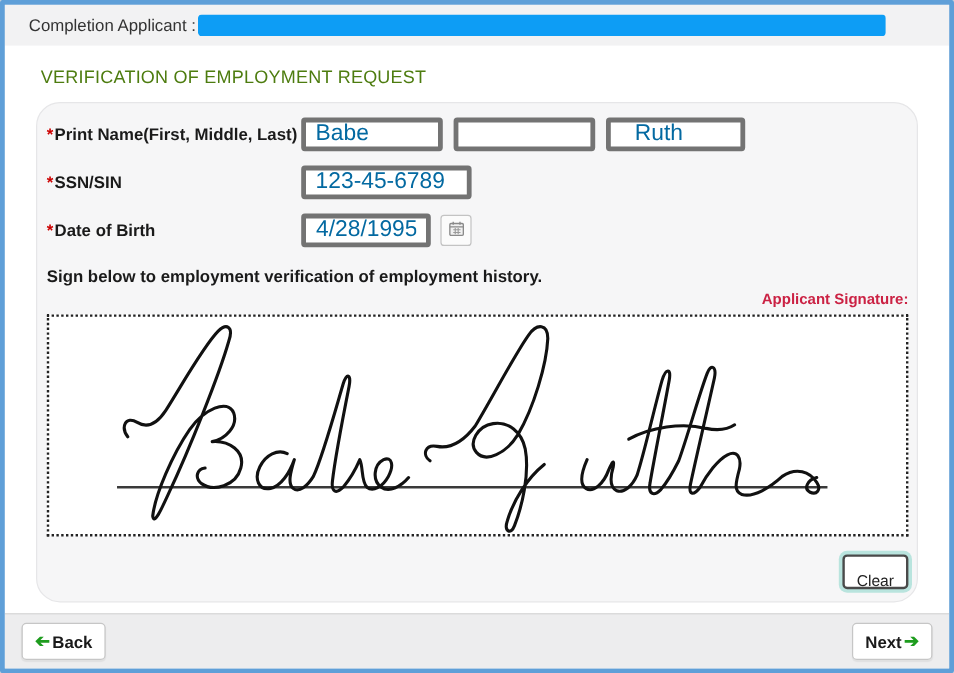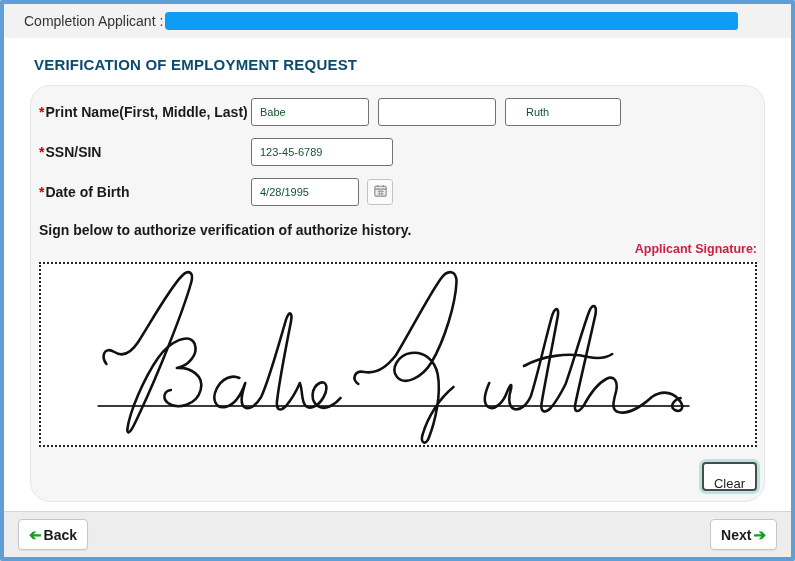--- a/index.html
+++ b/index.html
@@ -22,37 +22,37 @@
     width:622px; height:18px; margin-left:2px;
     border-radius:3px; background:transparent; overflow:hidden;
   }
   .progress-fill { height:100%; background:#0d9df5; border-radius:3px; }
 
   
   .content {
     background:#ffffff; height:473px; padding:6px 26px 0 26px;
   }
   .page-title {
-    font-size:15px; font-weight:bold; color:#0c4a6e;
+    font-size:15px; font-weight:normal; color:#4d7c0f;
     margin:12px 0 12px 4px; letter-spacing:0.2px;
   }
 
   .panel {
     width:735px; height:417px;
     background:#f6f6f7; border:1px solid #e6e6e8; border-radius:20px;
     padding:12px 7px 0 8px; overflow:hidden;
   }
 
   .form-row { display:flex; align-items:center; height:28px; margin-bottom:12px; }
   .form-label { width:212px; font-size:14px; font-weight:bold; color:#1a1a1a; }
   .req { color:#cc0000; font-weight:bold; margin-right:1px; }
 
   .txt {
-    height:28px; border:1px solid #737373; border-radius:3px;
-    background:#fff; padding:0 8px; font-size:11px; color:#14532d;
+    height:28px; border:4px solid #737373; border-radius:3px;
+    background:#fff; padding:0 8px; font-size:19px; color:#0369a1;
     font-family:"Liberation Sans", sans-serif; outline:none;
   }
   .w-name { width:118px; margin-right:9px; }
   .w-name-last { width:116px; margin-right:0;padding-left:20px; }
   .w-ssn { width:142px; }
   .w-dob { width:108px; }
 
   .cal-btn {
     width:26px; height:26px; margin-left:8px;
     border:1px solid #c3c3c3; border-radius:3px; background:#fbfbfb;
@@ -136,21 +136,21 @@
               <line x1="11" y1="2" x2="11" y2="4.5" stroke="#8a8a8a" stroke-width="1.2"></line>
               <line x1="5" y1="9" x2="11.5" y2="9" stroke="#9a9a9a" stroke-width="1"></line>
               <line x1="5" y1="11.5" x2="11.5" y2="11.5" stroke="#9a9a9a" stroke-width="1"></line>
               <line x1="6.8" y1="7.5" x2="6.8" y2="13" stroke="#9a9a9a" stroke-width="1"></line>
               <line x1="9.4" y1="7.5" x2="9.4" y2="13" stroke="#9a9a9a" stroke-width="1"></line>
             </svg>
           </span>
         </button>
       </div>
 
-      <div class="sign-instruction">Sign below to authorize verification of authorize history.</div>
+      <div class="sign-instruction">Sign below to employment verification of employment history.</div>
       <div class="sig-label">Applicant Signature:</div>
 
       <div class="sig-box">
         <svg viewBox="0 0 720 181" preserveAspectRatio="none">
 
           <line x1="57" y1="142" x2="654" y2="142" stroke="#3a3a3a" stroke-width="2"></line>
           <g fill="none" stroke="#111" stroke-width="2.6" stroke-linecap="round" stroke-linejoin="round">
 
             <path d="M 66 100 C 60 92 64 82 74 88 C 82 93 90 90 98 78 C 112 56 130 24 142 12 C 149 5 155 8 151 20 C 143 48 118 110 100 148 C 94 161 88 174 87 166 C 89 148 104 114 118 94 C 130 77 150 68 155 80 C 159 91 148 102 137 104 C 151 103 165 112 161 126 C 157 141 138 146 128 139 C 122 134 124 127 131 126"></path>
 

